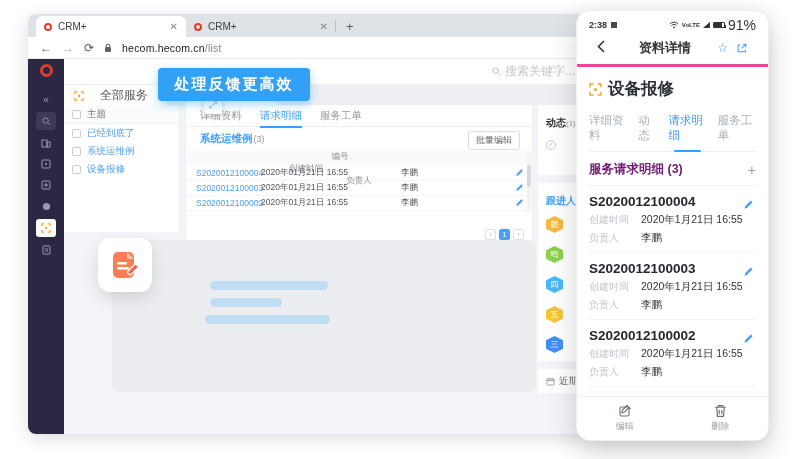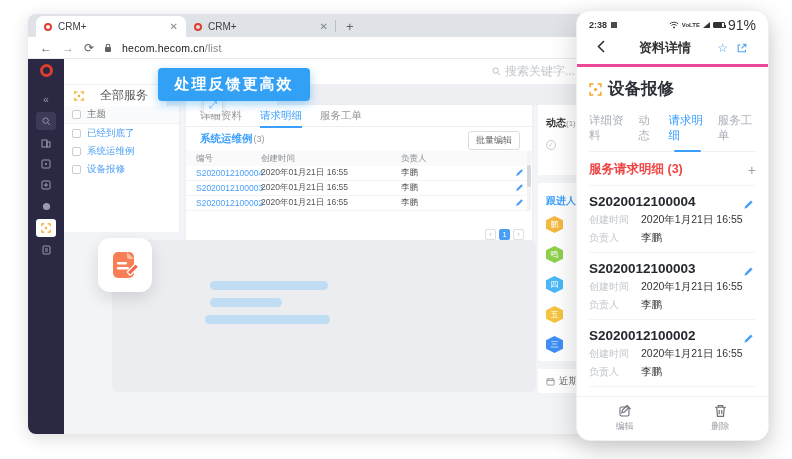--- a/index.html
+++ b/index.html
@@ -66,21 +66,21 @@
   .detailpanel { position:absolute; left:158px; top:46px; width:346px; height:140px; background:#fff; box-shadow:0 1px 3px rgba(0,0,0,.05); }
   .dp-tabs { display:flex; gap:18px; padding:0 14px; height:22px; align-items:center; border-bottom:1px solid #eceef1; font-size:10.5px; color:#999; }
   .dp-tab.on { color:#3a9efd; position:relative; }
   .dp-tab.on::after { content:""; position:absolute; left:0; right:0; bottom:-5px; height:2px; background:#3a9efd; }
   .dp-sec { position:relative; height:24px; display:flex; align-items:center; padding:0 14px; }
   .dp-sec-title { color:#3a9efd; font-size:10.5px; font-weight:700; }
   .dp-sec-count { color:#999; font-size:9px; margin-left:1px; }
   .batchbtn { position:absolute; right:12px; top:4px; border:1px solid #d9dce0; border-radius:3px; background:#fff;
               font-size:9px; color:#666; padding:2px 7px; }
   .tbl { position:relative; margin:0; }
-  .tbl-head { height:15px; background:#fafafa; display:flex; align-items:center; font-size:8.5px; color:#8a8f96; }
+  .tbl-head { height:15px; background:#fafafa; display:flex; align-items:center; font-size:8.5px; color:#8a8f96;flex-direction:column; }
   .tbl-row { height:15px; display:flex; align-items:center; font-size:8.5px; color:#555; border-bottom:1px solid #f3f4f6; }
   .c-id { width:75px; padding-left:10px; flex:none; }
   .c-date { width:140px; flex:none; }
   .c-owner { flex:1; }
   .c-act { width:26px; flex:none; text-align:center; }
   .tbl-row .c-id a { color:#4a9ff5; text-decoration:none; }
   .vscroll { position:absolute; right:1px; top:0; width:4px; height:60px; background:#f2f3f5; border-radius:2px; }
   .vscroll .thumb { position:absolute; top:14px; left:0; width:4px; height:22px; background:#d4d7db; border-radius:2px; }
   .pager { position:absolute; right:8px; bottom:5px; display:flex; gap:3px; }
   .pg { width:11px; height:11px; border:1px solid #dcdfe3; border-radius:2px; font-size:7.5px; color:#b6bac0;
@@ -125,21 +125,21 @@
   .p-navtitle { flex:1; text-align:center; font-size:13px; font-weight:700; color:#333; }
   .p-navicons { display:flex; gap:8px; align-items:center; color:#4a9ff5; font-size:12px; }
   .p-body { padding:0 12px; }
   .p-titlerow { display:flex; align-items:center; gap:6px; margin-top:11px; }
   .p-title { font-size:16.5px; font-weight:700; color:#2b2f36; }
   .p-tabs { display:flex; gap:11px; margin-top:13px; border-bottom:1px solid #f0f0f0; padding-bottom:8px; }
   .p-tab { font-size:11.5px; color:#aab0b8; }
   .p-tab.on { color:#3a9efd; position:relative; }
   .p-tab.on::after { content:""; position:absolute; left:6px; right:6px; bottom:-9px; height:2.5px; background:#3a9efd; border-radius:2px; }
   .p-sec { display:flex; justify-content:space-between; align-items:center; padding:9px 0 7px; border-bottom:1px solid #f4f4f4; }
-  .p-sec-title { font-size:12.5px; font-weight:700; color:#ef4444; }
+  .p-sec-title { font-size:12.5px; font-weight:700; color:#701a75; }
   .p-plus { color:#9aa0a6; font-size:14px; line-height:1; }
   .p-card { padding:8px 0 7px; border-bottom:1px solid #f4f4f4; position:relative; }
   .p-card-id { font-size:13.5px; font-weight:700; color:#24282e; }
   .p-card .pencil { position:absolute; right:2px; top:10px; }
   .p-field { display:flex; margin-top:4px; }
   .p-label { width:52px; font-size:10px; color:#c2c6cc; flex:none; }
   .p-value { font-size:10.5px; color:#333; font-weight:400; }
   .p-end { text-align:center; font-size:11px; color:#999; margin:13px 0; }
   .p-toolbar { position:absolute; left:0; right:0; bottom:0; height:44px; border-top:1px solid #f0f0f0; display:flex; background:#fff; }
   .p-tool { flex:1; display:flex; flex-direction:column; align-items:center; justify-content:center; gap:2px; }

